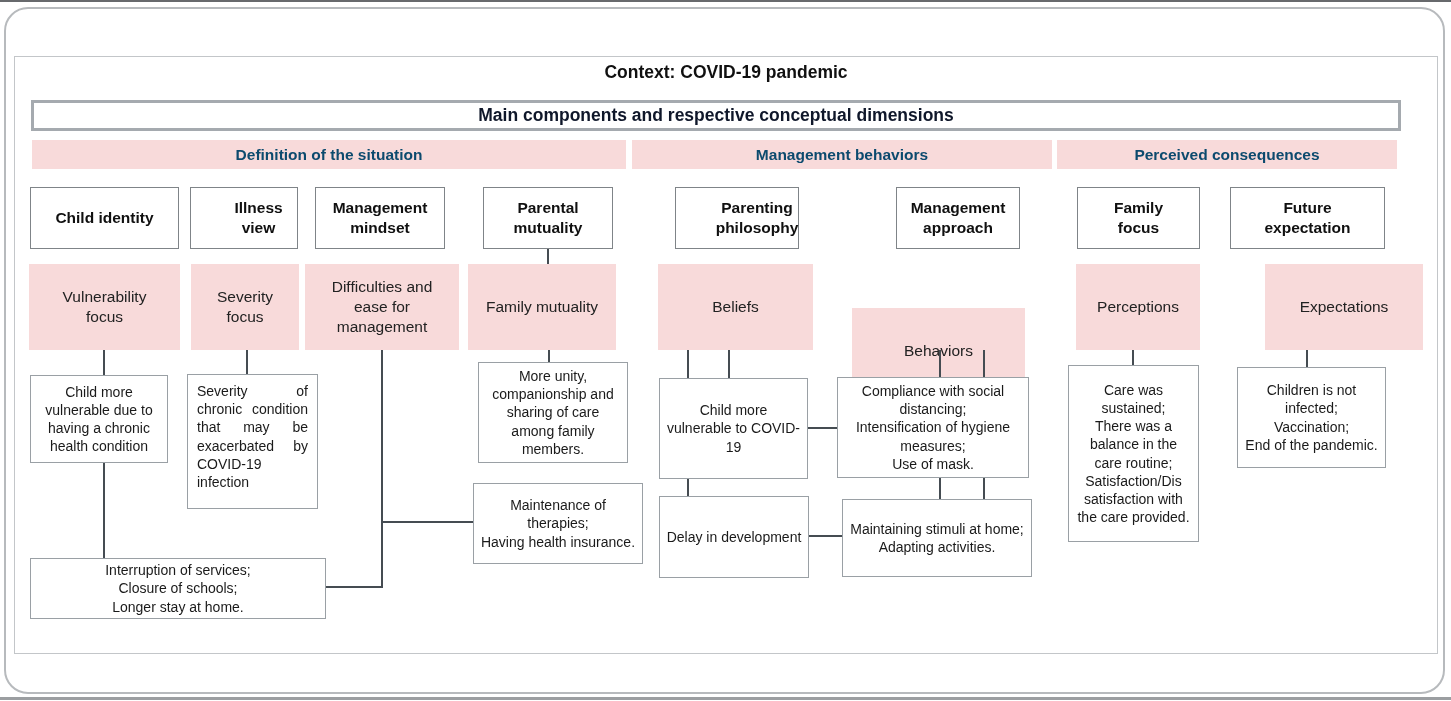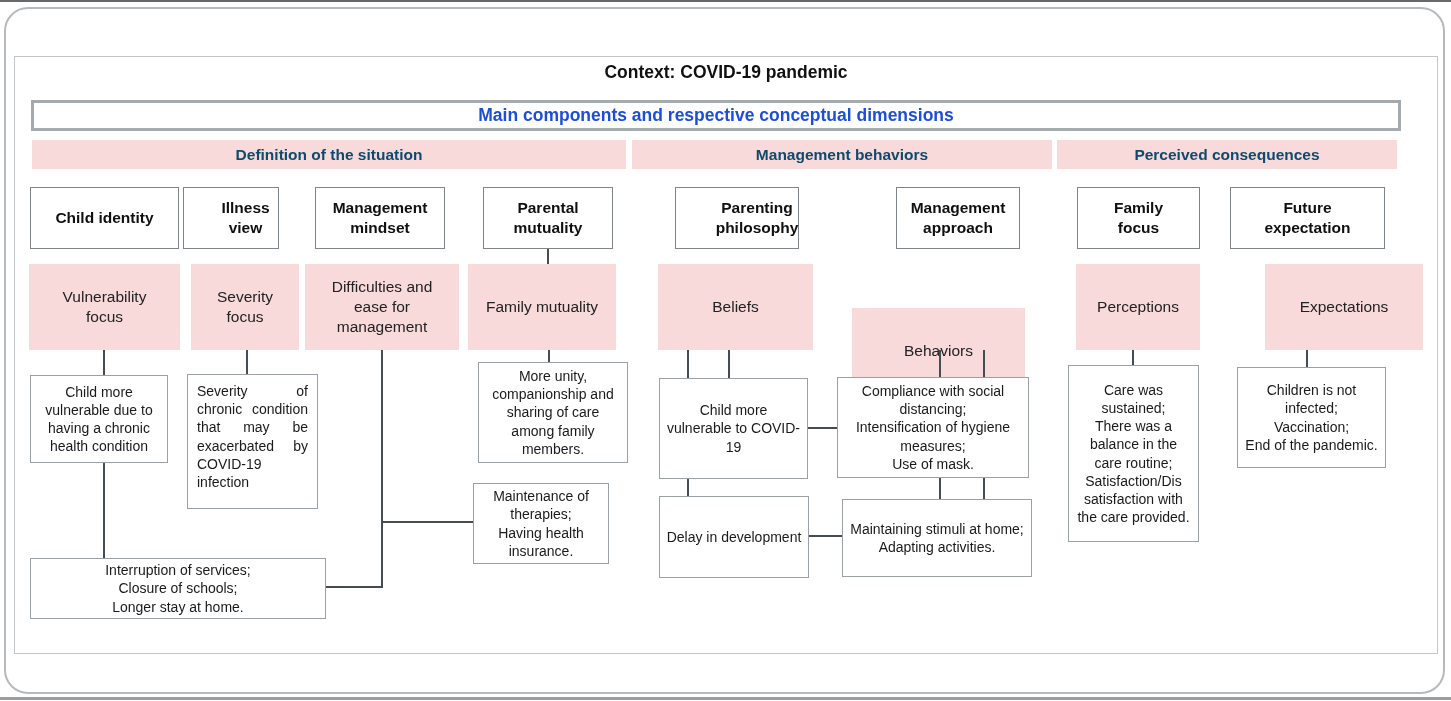--- a/index.html
+++ b/index.html
@@ -10,21 +10,21 @@
   html,body{margin:0;padding:0;background:#fff;}
   body{font-family:"Liberation Sans", sans-serif;}
   .stage{position:relative;width:1451px;height:701px;background:#fff;overflow:hidden;}
   .abs{position:absolute;box-sizing:border-box;}
   .edge-rule-top{left:0;top:0;width:1451px;height:2px;background:#67696c;}
   .edge-rule-bottom{left:0;top:697px;width:1451px;height:3px;background:#9b9ea1;}
   .outer-frame{left:4px;top:7px;width:1441px;height:687px;border:2px solid #b7babd;border-radius:24px;background:#fff;}
   .panel{left:14px;top:56px;width:1424px;height:598px;border:1.5px solid #c3c6c9;background:#fff;}
   .fig-title{left:14px;top:62px;width:1424px;text-align:center;font-size:17.5px;font-weight:bold;color:#101010;}
   .subtitle-box{left:31px;top:100px;width:1370px;height:31px;border:3px solid #a5aaaf;background:#fff;
-    display:flex;align-items:center;justify-content:center;font-size:17.5px;font-weight:bold;color:#1d4ed8;}
+    display:flex;align-items:center;justify-content:center;font-size:17.5px;font-weight:bold;color:#0f172a;}
   .band{top:140px;height:29px;background:var(--pink);display:flex;align-items:center;justify-content:center;
     font-size:15.5px;font-weight:bold;color:#0c4a6e;}
   .comp{top:187px;height:62px;border:1.5px solid #7f8488;background:#fff;display:flex;align-items:center;justify-content:center;
     text-align:center;font-size:15.5px;font-weight:bold;line-height:1.28;color:#101010;white-space:pre-line;}
   .dim{top:264px;height:86px;background:var(--pink);display:flex;align-items:center;justify-content:center;
     text-align:center;font-size:15.5px;line-height:1.3;color:#222;white-space:pre-line;}
   .detail{border:1px solid var(--border-gray);background:#fff;display:flex;align-items:center;justify-content:center;
     text-align:center;font-size:14px;line-height:1.3;color:#1a1a1a;white-space:pre-line;padding:4px 6px;}
   .detail.justify{display:block;text-align:justify;white-space:normal;padding:7px 9px;}
   .line{background:var(--line);}
@@ -40,21 +40,21 @@
   <div class="abs panel"></div>
 
   <div class="abs fig-title">Context: COVID-19 pandemic</div>
   <div class="abs subtitle-box">Main components and respective conceptual dimensions</div>
 
   <div class="abs band" style="left:32px;width:594px;">Definition of the situation</div>
   <div class="abs band" style="left:632px;width:420px;">Management behaviors</div>
   <div class="abs band" style="left:1057px;width:340px;">Perceived consequences</div>
 
   <div class="abs comp" style="left:30px;width:149px;">Child identity</div>
-  <div class="abs comp" style="left:183px;width:96px;padding-left:29px;">Illness
+  <div class="abs comp" style="left:190px;width:108px;padding-left:29px;">Illness
 view</div>
   <div class="abs comp" style="left:315px;width:130px;">Management
 mindset</div>
   <div class="abs comp" style="left:483px;width:130px;">Parental
 mutuality</div>
   <div class="abs comp" style="left:675px;width:124px;padding-left:40px;">Parenting
 philosophy</div>
   <div class="abs comp" style="left:896px;width:124px;">Management
 approach</div>
   <div class="abs comp" style="left:1077px;width:123px;">Family
@@ -74,21 +74,21 @@
   <div class="abs dim" style="left:852px;width:173px;margin-top:44px;">Behaviors</div>
   <div class="abs dim" style="left:1076px;width:124px;">Perceptions</div>
   <div class="abs dim" style="left:1265px;width:158px;">Expectations</div>
 
   <div class="abs detail" style="left:30px;top:375px;width:138px;height:88px;">Child more vulnerable due to having a chronic health condition</div>
   <div class="abs detail" style="left:30px;top:558px;width:296px;height:61px;">Interruption of services;
 Closure of schools;
 Longer stay at home.</div>
   <div class="abs detail justify" style="left:187px;top:374px;width:131px;height:135px;">Severity of chronic condition that may be exacerbated by COVID-19 infection</div>
   <div class="abs detail" style="left:478px;top:362px;width:150px;height:101px;">More unity, companionship and sharing of care among family members.</div>
-  <div class="abs detail" style="left:473px;top:483px;width:136px;height:81px;">Maintenance of therapies;
+  <div class="abs detail" style="left:473px;top:483px;width:170px;height:81px;">Maintenance of therapies;
 Having health insurance.</div>
   <div class="abs detail" style="left:659px;top:378px;width:149px;height:101px;">Child more vulnerable to COVID-19</div>
   <div class="abs detail" style="left:659px;top:496px;width:150px;height:82px;">Delay in development</div>
   <div class="abs detail" style="left:837px;top:377px;width:192px;height:101px;">Compliance with social distancing;
 Intensification of hygiene measures;
 Use of mask.</div>
   <div class="abs detail" style="left:842px;top:499px;width:190px;height:78px;">Maintaining stimuli at home;
 Adapting activities.</div>
   <div class="abs detail" style="left:1068px;top:365px;width:131px;height:177px;">Care was sustained;
 There was a balance in the care routine;

